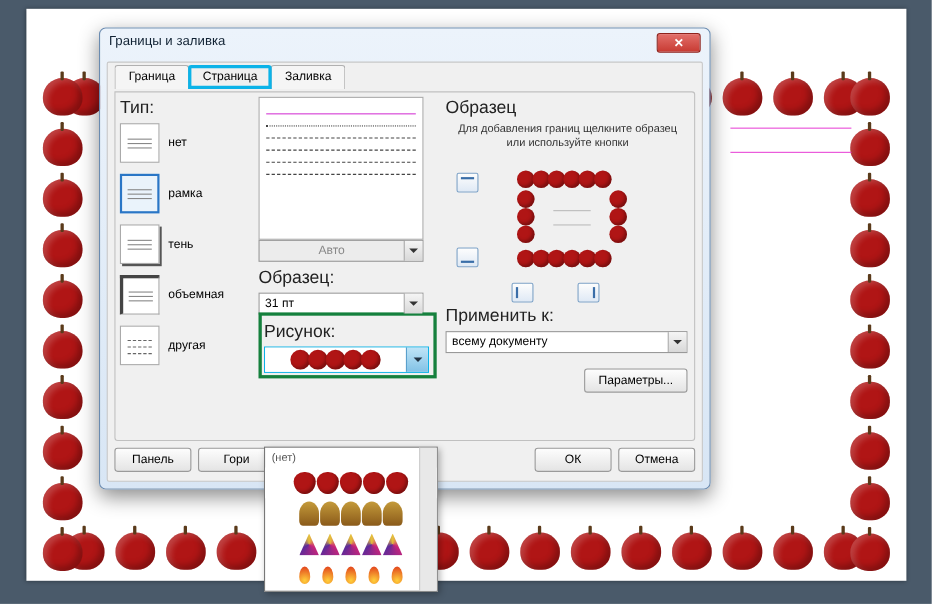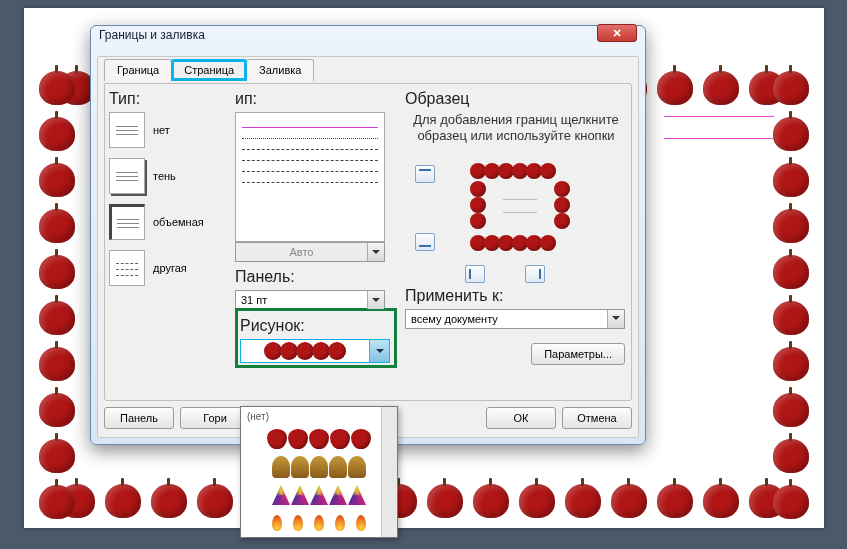--- a/index.html
+++ b/index.html
@@ -46,21 +46,21 @@
   .dialog {
     position: absolute;
     left: 90px; top: 25px;
     width: 556px; height: 420px;
     background: linear-gradient(#ecf3fb, #d8e6f5);
     border: 1px solid #6a8bb0;
     border-radius: 6px;
     box-shadow: 0 6px 18px rgba(0,0,0,.45);
   }
   .titlebar {
-    height: 28px; display: flex; align-items: flex-end; padding: 16px 8px;
+    height: 28px; display: flex; align-items: flex-start; padding: 4px 8px;
     border-radius: 6px 6px 0 0;
   }
   .titlebar .title { color: #123; font-size: 12px; }
   .close-btn {
     margin-left: auto; width: 40px; height: 18px;
     background: linear-gradient(#e26f6a,#c83b33);
     border: 1px solid #8e221c; border-radius: 3px;
     color: #fff; font-weight: bold; display: flex; align-items: center; justify-content: center;
     font-size: 11px; cursor: pointer;
   }
@@ -167,21 +167,21 @@
     z-index: 50;
   }
   .dd-row { height:28px; display:flex; align-items:center; justify-content:center; gap:1px; cursor:pointer; padding:2px 4px;}
   .dd-row:first-child{ height:18px; font-size:10px; justify-content:flex-start; padding-left:6px; color:#555;}
   .dd-row.sel { background:#fff; }
   .dd-row .strawberry{ width:20px;height:20px;border-radius:50% 50% 50% 50% / 45% 45% 60% 60%; background:#b01515; box-shadow:inset -2px -2px 3px rgba(0,0,0,.3);}
   .dd-row .fan{ width:18px;height:22px;background:linear-gradient(#c49a3a,#8a5a1a);border-radius:50% 50% 20% 20%;}
   .dd-row .horn{ width:18px;height:20px;background:conic-gradient(#e6c13a,#c6247a,#5a2a9a,#e6c13a); clip-path: polygon(50% 0,100% 100%,0 100%); }
   .dd-row .flame{ width:10px;height:16px;background:radial-gradient(circle at 50% 80%,#ffcf3a,#e03a1a); border-radius:50% 50% 50% 50% / 60% 60% 40% 40%; margin:0 5px;}
   .dd-scroll { position:absolute; right:0; top:0; bottom:0; width:16px; background:#e8e8e8; border-left:1px solid #ccc;}
-  .help-text { text-align:center; font-size:13px; color:#333; margin:4px 8px 8px 8px; line-height:1.25;}
+  .help-text { text-align:center; font-size:10px; color:#333; margin:4px 8px 8px 8px; line-height:1.25;}
 </style>
 </head>
 <body>
 
 <div class="doc-page">
   <div class="apple-strip top">
       <div class="apple"></div>
       <div class="apple"></div>
       <div class="apple"></div>
       <div class="apple"></div>
@@ -264,20 +264,28 @@
         <div class="label">Тип:</div>
 
         <div class="setting-item">
           <div class="setting-icon">
               <span class="ln"></span>
               <span class="ln"></span>
               <span class="ln"></span>
             </div>
           <span>нет</span>
         </div>
+        <div class="setting-item sel">
+          <div class="setting-icon box">
+              <span class="ln"></span>
+              <span class="ln"></span>
+              <span class="ln"></span>
+            </div>
+          <span>рамка</span>
+        </div>
         <div class="setting-item">
           <div class="setting-icon shadow">
               <span class="ln"></span>
               <span class="ln"></span>
               <span class="ln"></span>
             </div>
           <span>тень</span>
         </div>
         <div class="setting-item">
           <div class="setting-icon threed">
@@ -291,36 +299,35 @@
           <div class="setting-icon custom">
               <span class="ln"></span>
               <span class="ln"></span>
               <span class="ln"></span>
             </div>
           <span>другая</span>
         </div>
       </div>
 
       <div class="col style">
-        <div class="label">ип:</div>
         <div class="style-list">
           <div class="sline solid"></div>
           <div class="sline dotted"></div>
           <div class="sline dashed"></div>
           <div class="sline dashL"></div>
           <div class="sline dd"></div>
           <div class="sline dd"></div>
         </div>
 
         <div class="combo disabled">
           <div class="val" style="justify-content:center">Авто</div>
           <div class="arrow"></div>
         </div>
 
-        <div class="label" style="margin-top:6px">Панель:</div>
+        <div class="label" style="margin-top:6px">Образец:</div>
         <div class="combo">
           <div class="val">31 пт</div>
           <div class="arrow"></div>
         </div>
 
         <div class="art-combo-wrap">
           <div class="label">Рисунок:</div>
           <div class="art-combo">
             <div class="preview">
               <div class="mini-apple"></div>

